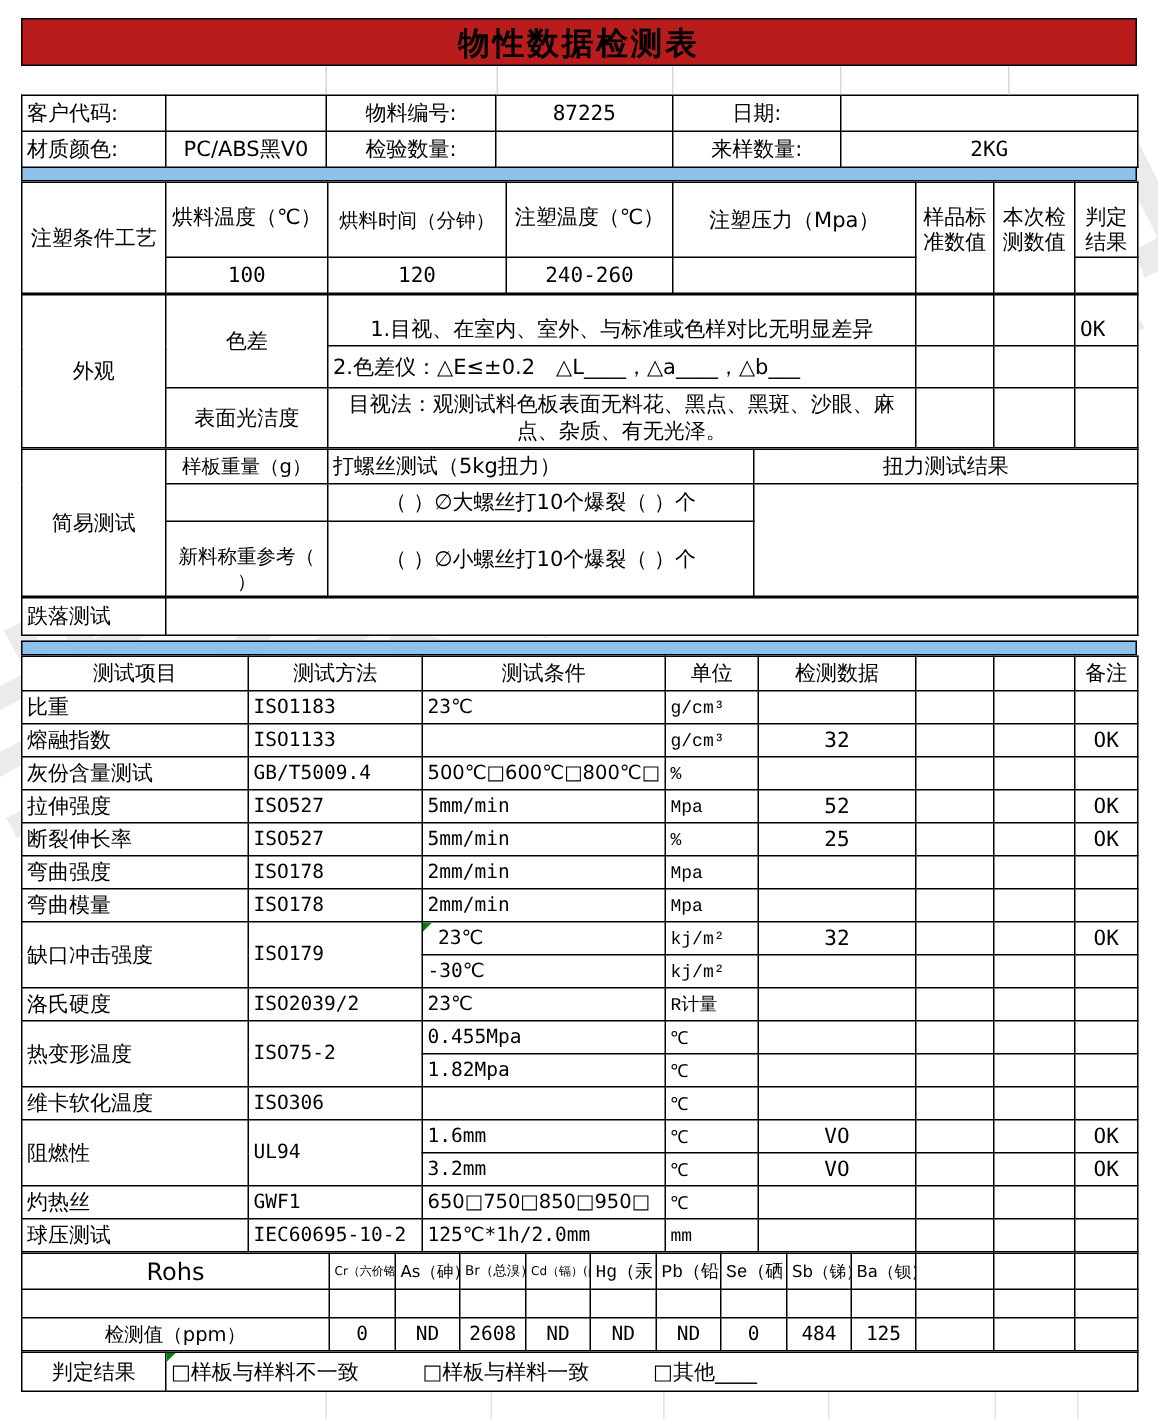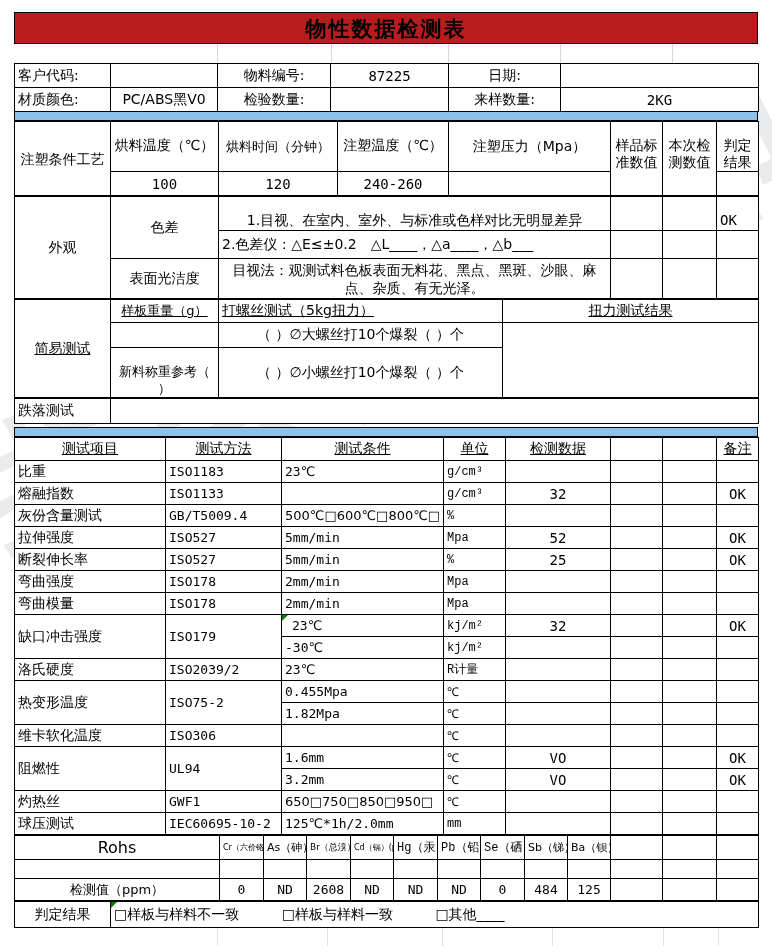--- a/index.html
+++ b/index.html
@@ -20,21 +20,21 @@
   .wrap{white-space:normal;line-height:16px;text-align:center;}
   .clipv{white-space:normal;line-height:17px;vertical-align:top;padding-top:15px;}
   .bluebar{height:8px;background:#8CC2EC;border:1px solid #000;border-top:none;}
   .gap3{height:3px;}
   .rel{position:relative;}
   .corner{position:absolute;top:0;left:0;width:0;height:0;border-top:6px solid #008000;border-right:6px solid transparent;}
   .s13{font-size:13px;} .s12{font-size:12px;font-family:Liberation Mono, monospace;} .s11{font-size:11px;} .s9{font-size:9px;} .s8{font-size:8px;}
   .faintrow{display:flex;border-bottom:1px solid #e3e3e3;}
   .faintrow div{border-right:1px solid #e3e3e3;height:100%;}
   .opt{margin-right:38px;}
-  tr.h22 td{height:22px;} tr.h23 td{height:23px;text-decoration:underline;} tr.h24 td{height:24px;} tr.h25 td{height:25px;}
+  tr.h22 td{height:22px;} tr.h23 td{height:23px;} tr.h24 td{height:24px;} tr.h25 td{height:25px;}
   tr.h26 td{height:26px;} tr.h28 td{height:28px;} tr.h34 td{height:34px;} tr.h40 td{height:40px;} tr.h19 td{height:19px;}
 </style>
 </head>
 <body>
 
 <div class="page">
   <div class="watermark">非会员水印</div>
 
   <div class="sheet">
 

